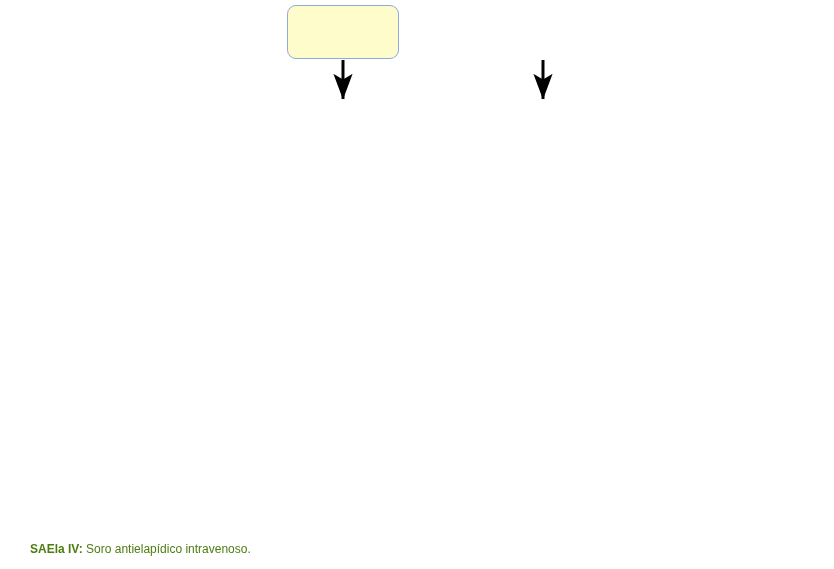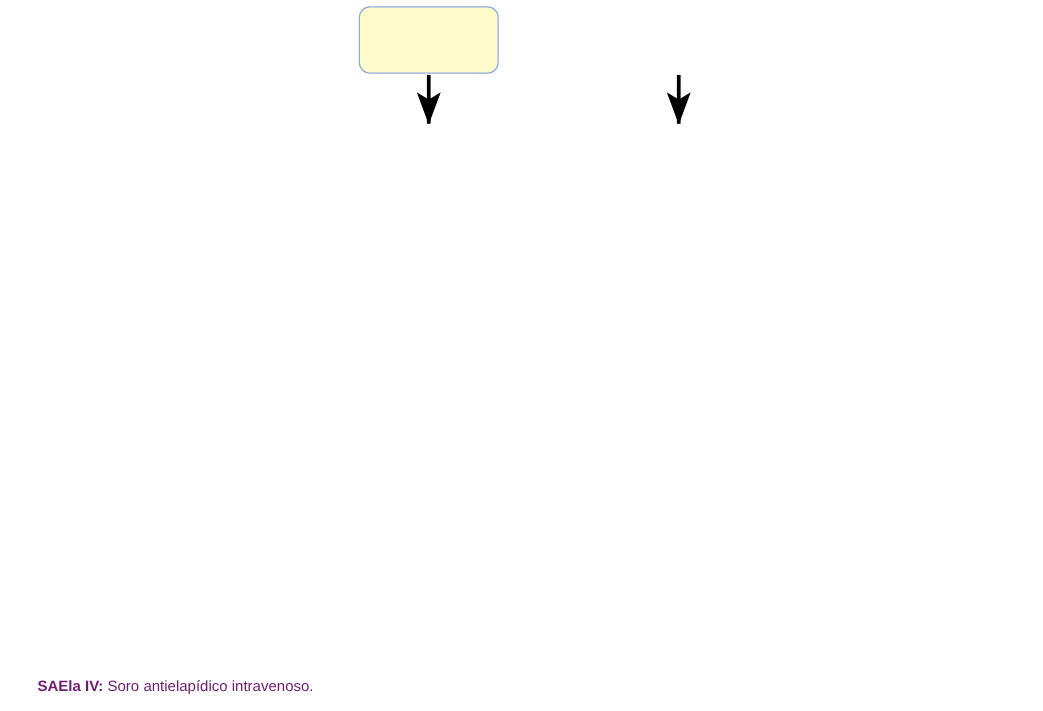--- a/index.html
+++ b/index.html
@@ -2,21 +2,21 @@
 <html><head>
 <meta charset="utf-8">
 <title>Fluxograma</title>
 <style>
   html,body{margin:0;padding:0;}
   body{width:834px;height:569px;background:#ffffff;font-family:"Liberation Sans",sans-serif;overflow:hidden;position:relative;}
   #stage{position:absolute;left:0;top:0;width:834px;height:569px;}
   .node{position:absolute;box-sizing:border-box;background:#FFFCCC;border:1.7px solid #8FAADC;border-radius:9px;display:flex;align-items:center;justify-content:center;text-align:center;color:#1a1a1a;font-size:14px;line-height:17px;}
   .node .txt{width:100%;padding:0 4px;}
   svg#conn{position:absolute;left:0;top:0;width:834px;height:569px;pointer-events:none;}
-  #footer{position:absolute;font-size:12px;color:#701a75;}
+  #footer{position:absolute;font-size:12px;color:#4d7c0f;}
 </style>
 </head>
 <body>
 
 <div id="stage">
   <svg id="conn" viewBox="0 0 834 569">
     <defs>
       <marker id="ah" markerWidth="10" markerHeight="10" refX="8.4" refY="3.2" orient="auto" markerUnits="strokeWidth">
         <path d="M0,0 L8.6,3.2 L0,6.4 L1.9,3.2 Z" fill="#000"></path>
       </marker>

